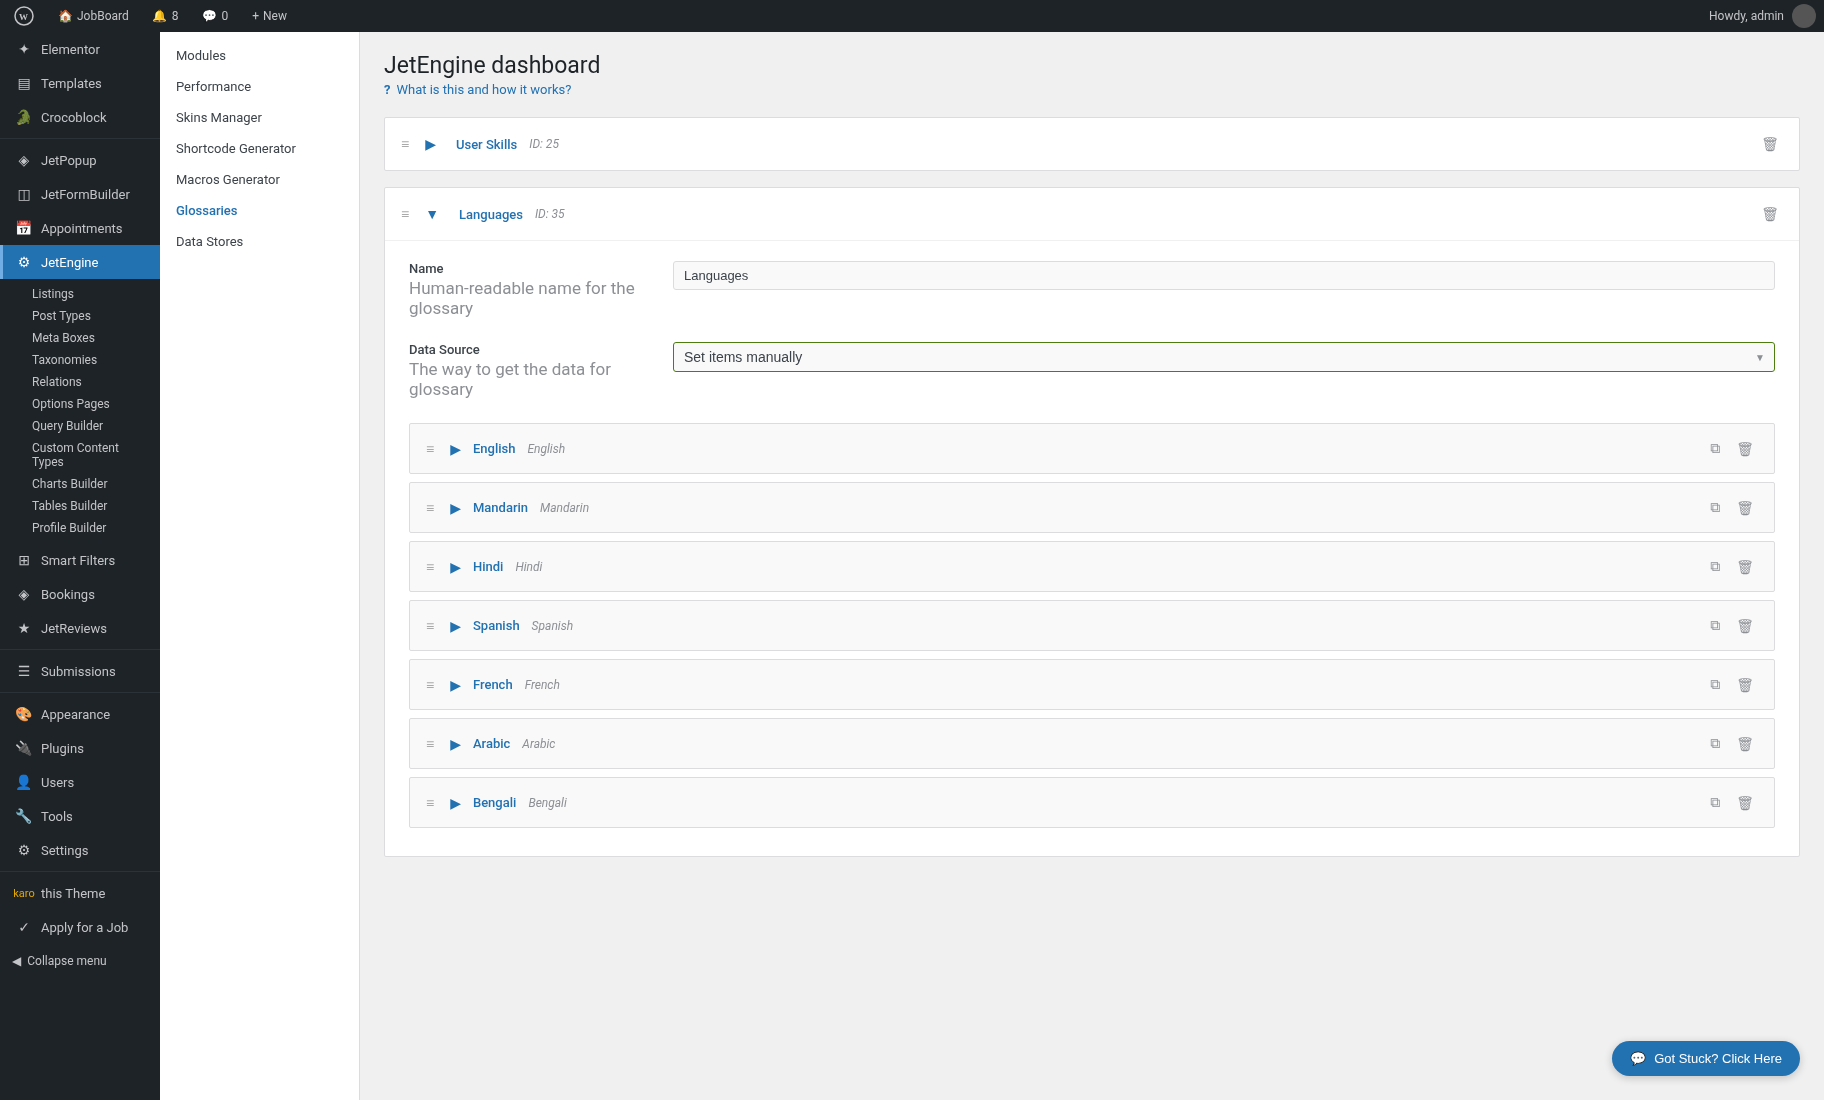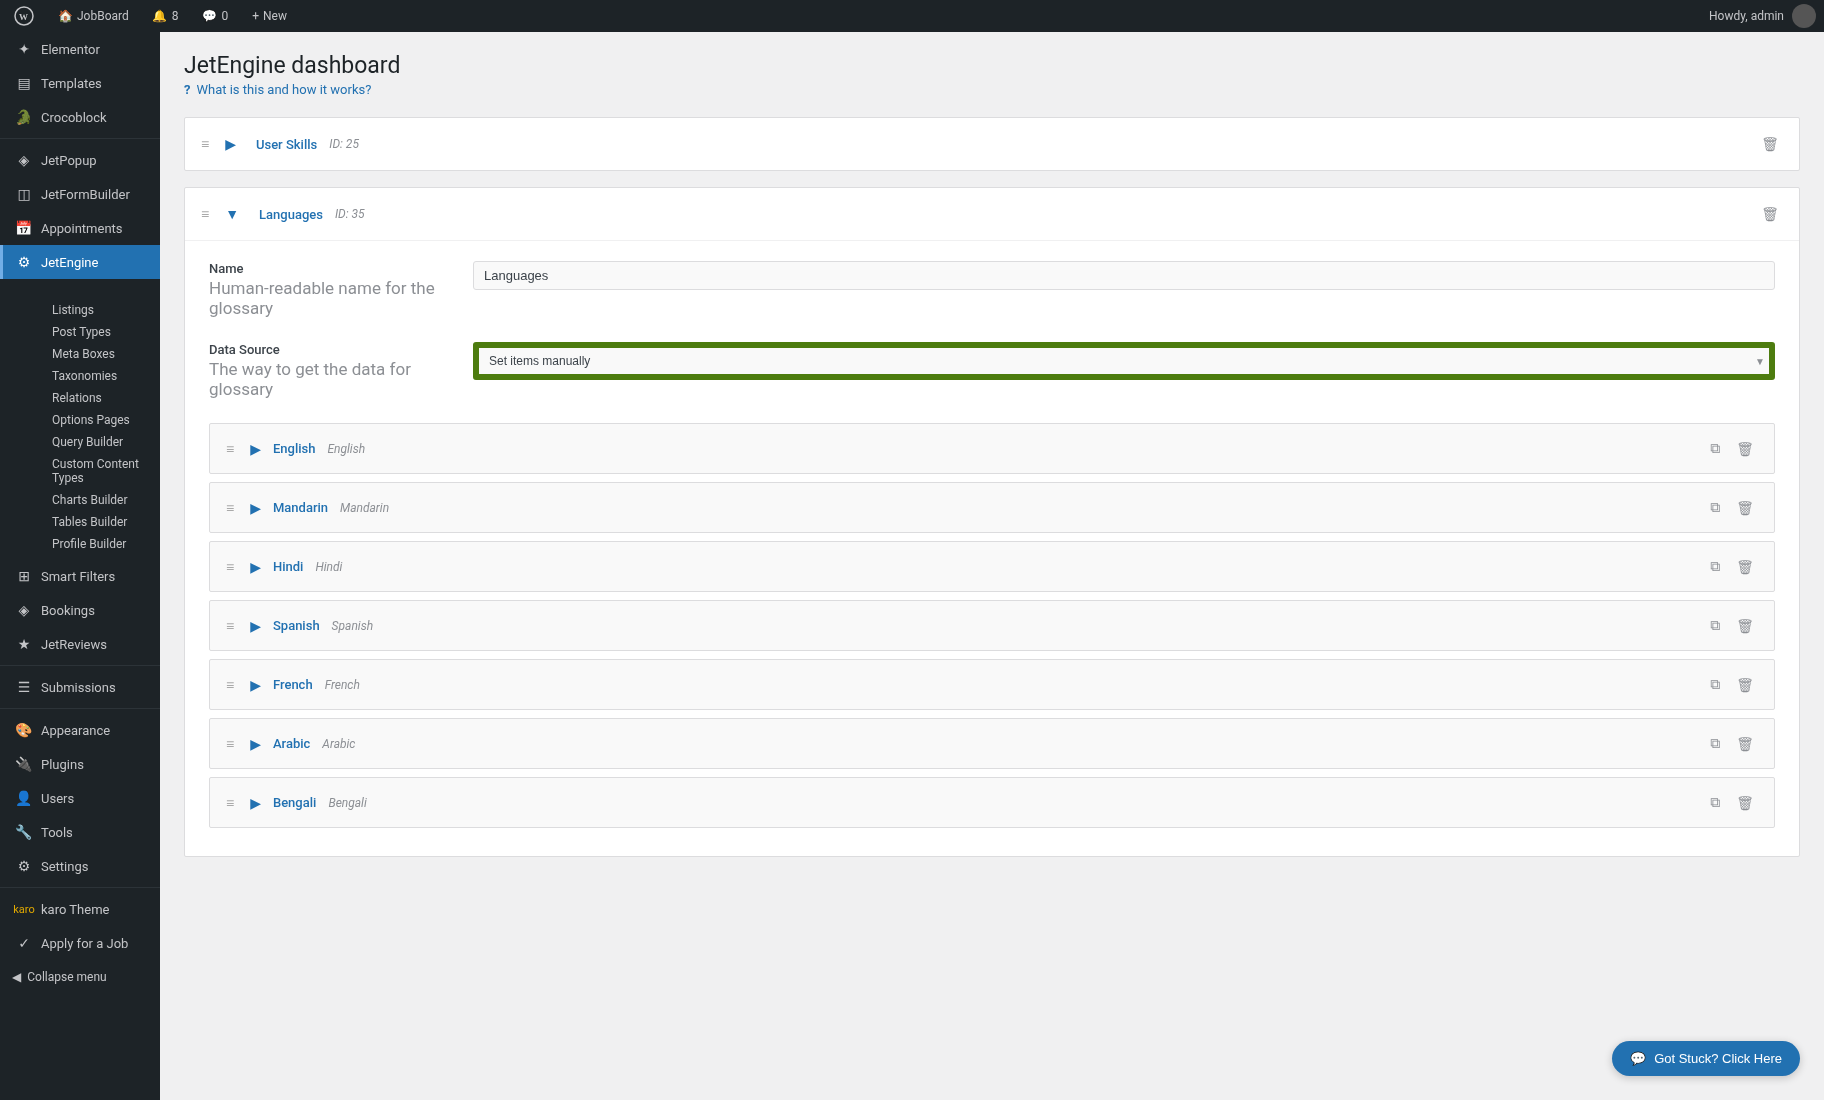--- a/index.html
+++ b/index.html
@@ -143,24 +143,24 @@
       border: 1px solid #dcdcde;
       border-radius: 3px;
       padding: 6px 10px;
       font-size: 13px;
       color: #3c434a;
       background: #f9f9f9;
       outline: none;
     }
     .field-select {
       width: 100%;
-      border: 6px solid #4d7c0f;
+      border: 1px solid #4d7c0f;
       border-radius: 3px;
       padding: 6px 28px 6px 10px;
-      font-size: 12px;
+      font-size: 14px;
       color: #3c434a;
       background: #f9f9f9;
       appearance: none;
       outline: none;
       cursor: pointer;
       position: relative;
     }
     .select-wrapper { position: relative; }
     .select-wrapper::after {
       content: "▼";
@@ -223,22 +223,21 @@
       padding: 10px 12px;
       color: #c3c4c7;
       font-size: 12px;
       cursor: pointer;
       display: flex;
       align-items: center;
       gap: 6px;
     }
 
     .jetengine-sub-section {
-      padding: 4px 0 4px 40px;
-      margin-top: 16px;
+      padding: 4px 0 4px 20px;
     }
     .jetengine-sub-item {
       padding: 4px 12px;
       color: #c3c4c7;
       cursor: pointer;
       font-size: 12px;
       display: block;
     }
   </style>
 </head>
@@ -355,32 +354,41 @@
       <span class="icon">🔧</span>
       <span>Tools</span>
     </div>
     <div class="sidebar-item">
       <span class="icon">⚙</span>
       <span>Settings</span>
     </div>
     <hr class="sidebar-divider">
     <div class="sidebar-item">
       <span class="icon" style="font-size:11px;color:#e0a800;">karo</span>
-      <span>karo Theme</span>
+      <span>this Theme</span>
     </div>
     <div class="sidebar-item">
       <span class="icon">✓</span>
       <span>Apply for a Job</span>
     </div>
     <div class="collapse-menu">
       <span>◀</span>
       <span>Collapse menu</span>
     </div>
   </nav>
 
+  <div class="submenu">
+    <div class="submenu-item">Modules</div>
+    <div class="submenu-item">Performance</div>
+    <div class="submenu-item">Skins Manager</div>
+    <div class="submenu-item">Shortcode Generator</div>
+    <div class="submenu-item">Macros Generator</div>
+    <div class="submenu-item active">Glossaries</div>
+    <div class="submenu-item">Data Stores</div>
+  </div>
 
   <div class="main-content">
     <h1 class="page-title">JetEngine dashboard</h1>
 
     <div class="help-link">
       <span style="color:#2271b1;font-weight:bold;">?</span>
       <span>What is this and how it works?</span>
     </div>
 
     <div class="top-glossary-row">

